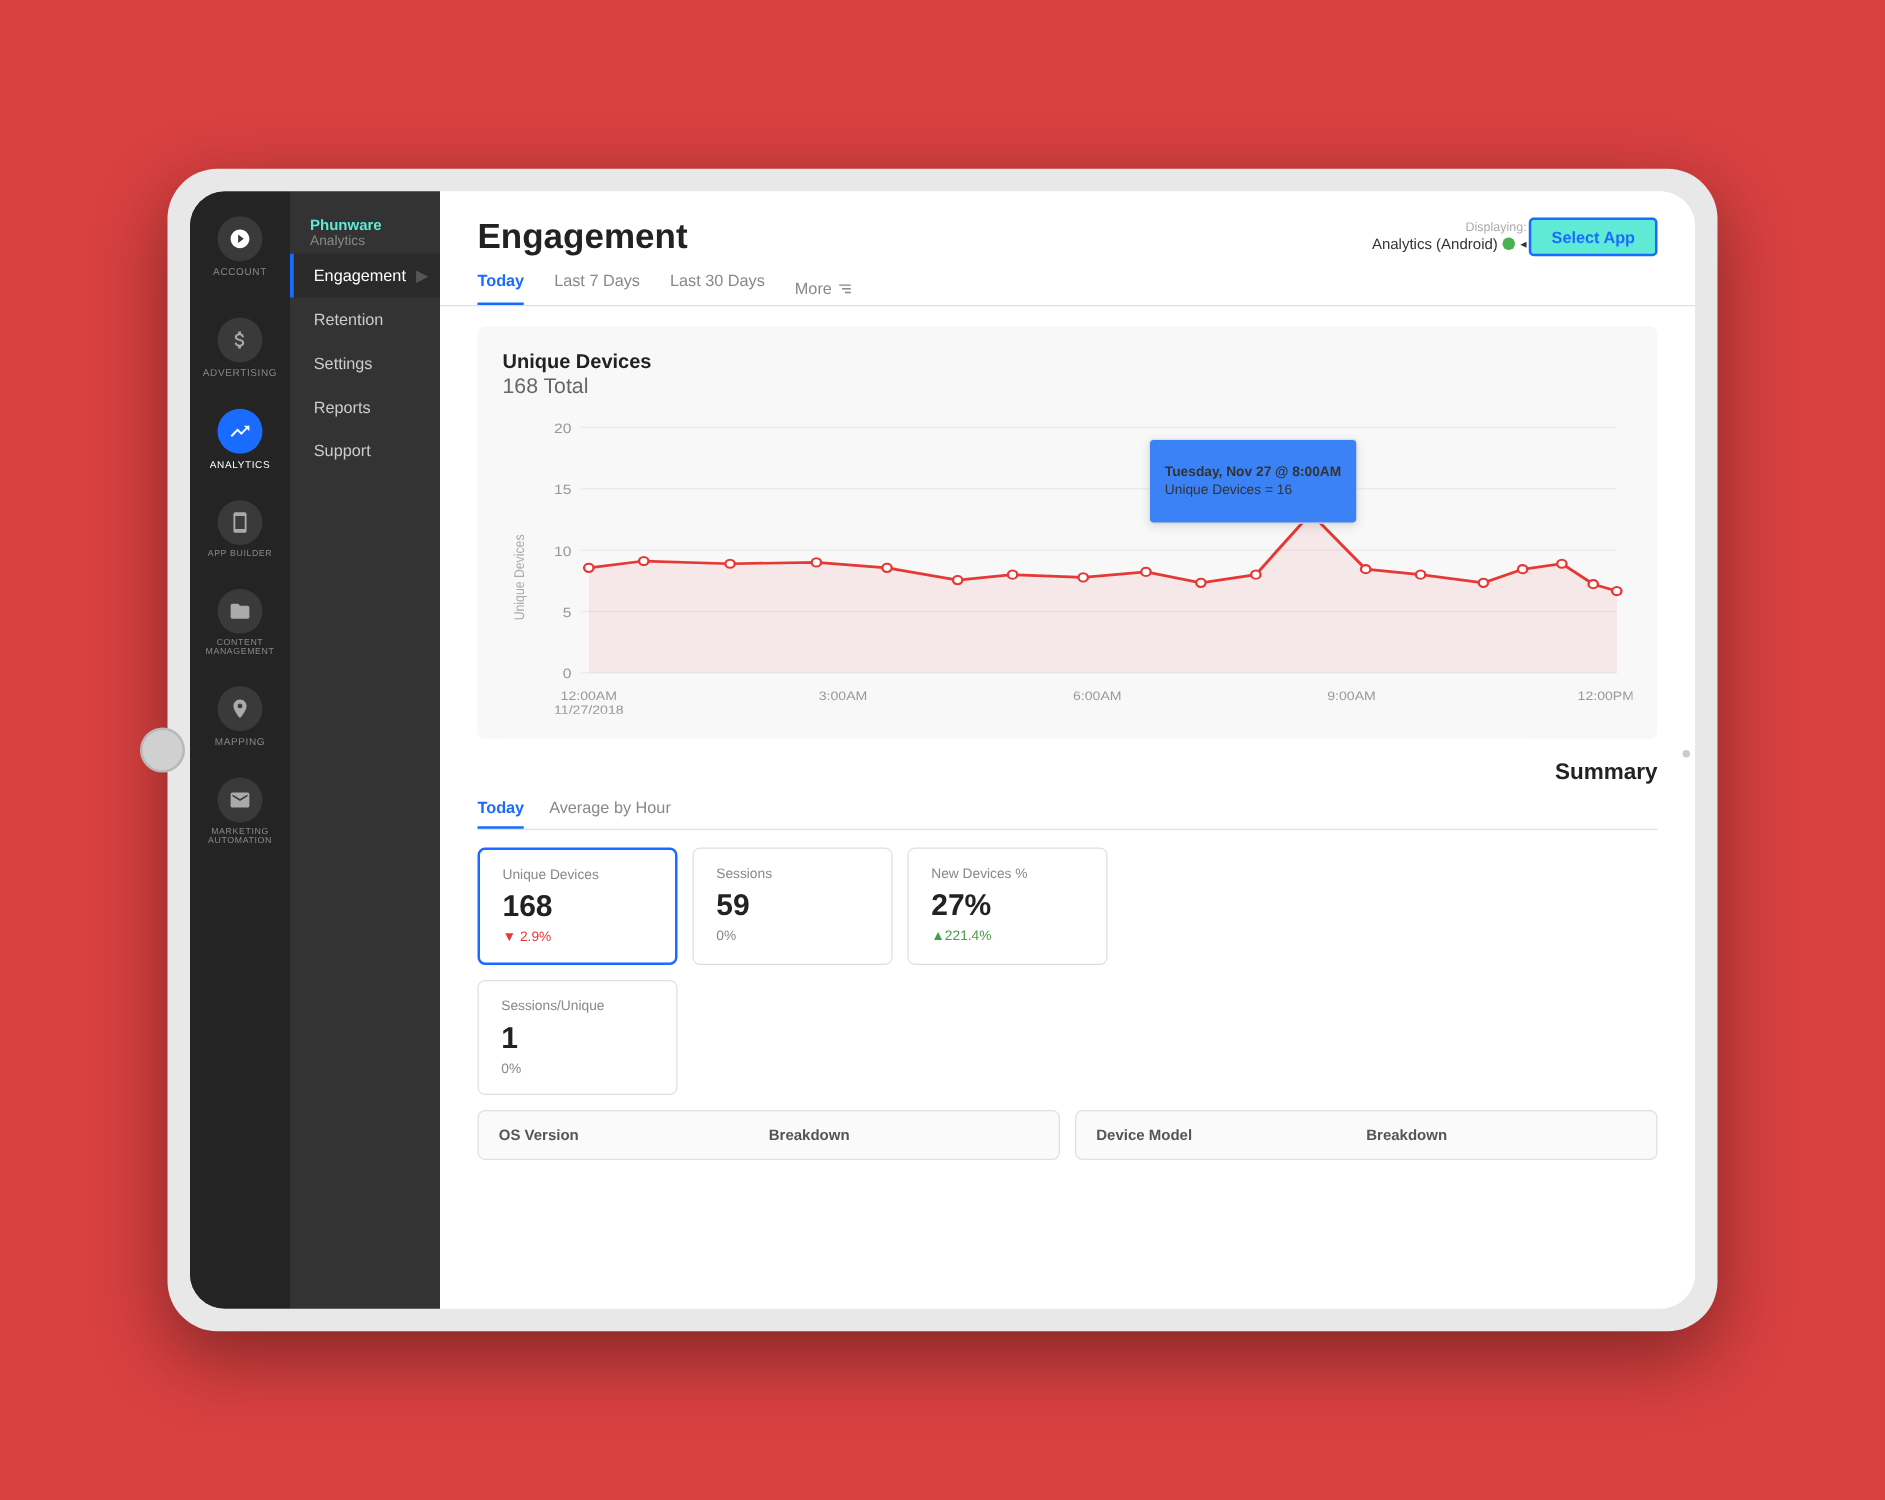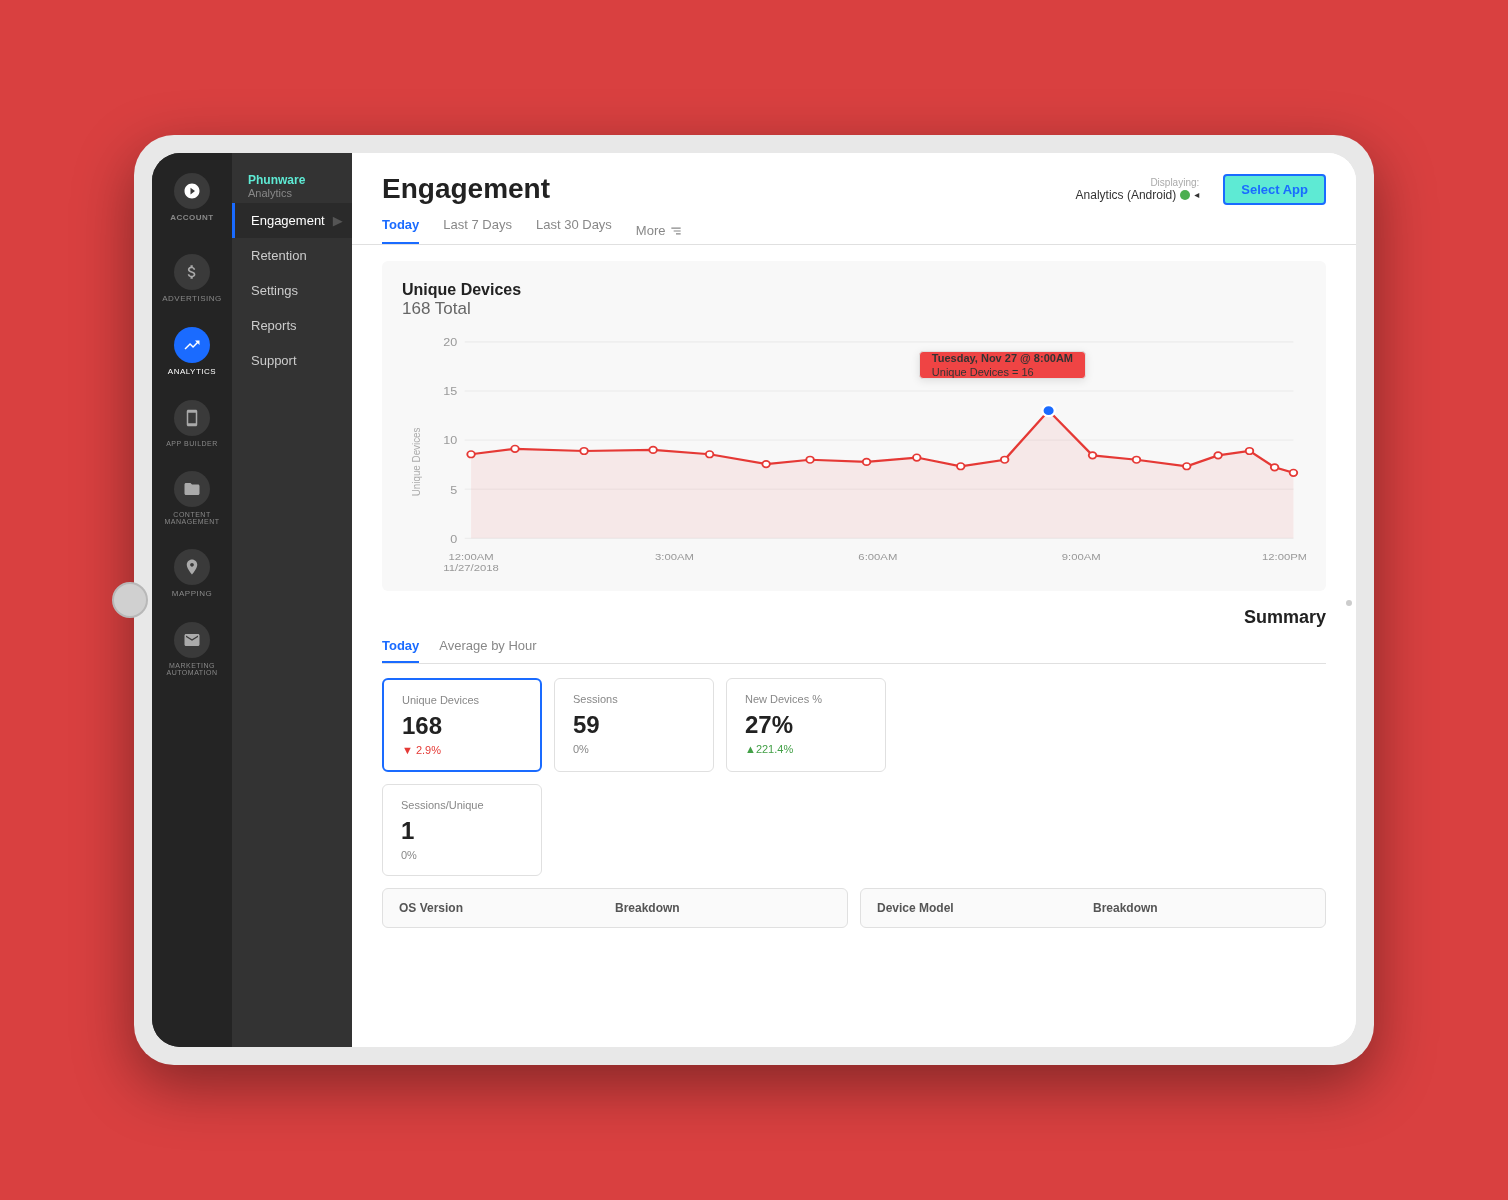--- a/index.html
+++ b/index.html
@@ -150,21 +150,21 @@
       padding: 20px 30px 0;
     }
     .main-title {
       font-size: 28px;
       font-weight: 700;
       color: #222;
     }
     .displaying-area {
       display: flex;
       align-items: center;
-      gap: 24px;
+      gap: 2px;
     }
     .displaying-label {
       font-size: 10px;
       color: #aaa;
       text-align: right;
     }
     .displaying-value {
       font-size: 12px;
       color: #333;
       font-weight: 500;
@@ -240,24 +240,24 @@
     }
     .chart-svg {
       width: 100%;
       height: 100%;
     }
     
     .chart-tooltip {
       position: absolute;
       top: 20px;
       right: 220px;
-      background: #ef4444;
+      background: #3b82f6;
       border: 1px solid #e0e0e0;
       border-radius: 4px;
-      padding: 0 12px;
+      padding: 20px 12px;
       font-size: 11px;
       color: #333;
       box-shadow: 0 2px 8px rgba(0,0,0,0.1);
       pointer-events: none;
     }
     .tooltip-title {
       font-weight: 600;
       margin-bottom: 2px;
     }
     
@@ -359,21 +359,21 @@
 
 <div class="tablet-outer">
   <div class="home-button"></div>
   <div class="tablet-inner">
 
     <div class="sidebar">
       <div class="sidebar-split" style="flex-direction:row; height:100%;">
 
         <div class="sidebar-icons-col">
 
-          <div class="sidebar-icon-item" style="margin-bottom: 8px; font-weight: bold;">
+          <div class="sidebar-icon-item" style="margin-bottom: 8px;">
             <div class="icon-circle">
               <svg viewBox="0 0 24 24" fill="white" width="18" height="18">
                 <path d="M12 2C6.48 2 2 6.48 2 12s4.48 10 10 10 10-4.48 10-10S17.52 2 12 2zm-2 14.5v-9l6 4.5-6 4.5z"></path>
               </svg>
             </div>
             <span class="sidebar-icon-label">Account</span>
           </div>
 
           <div class="sidebar-icon-item">
             <div class="icon-circle">

